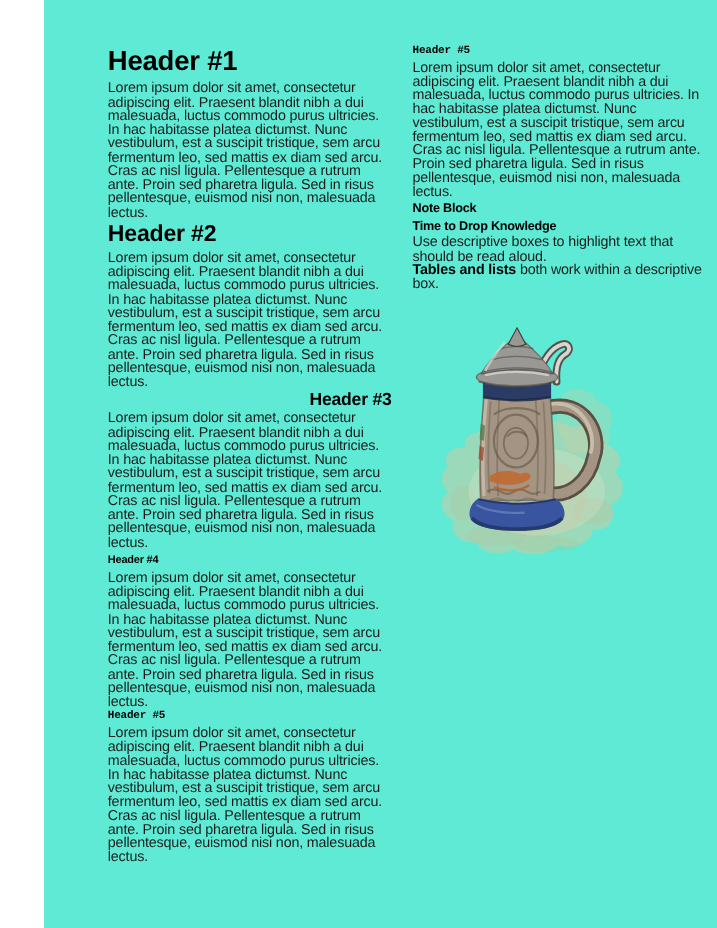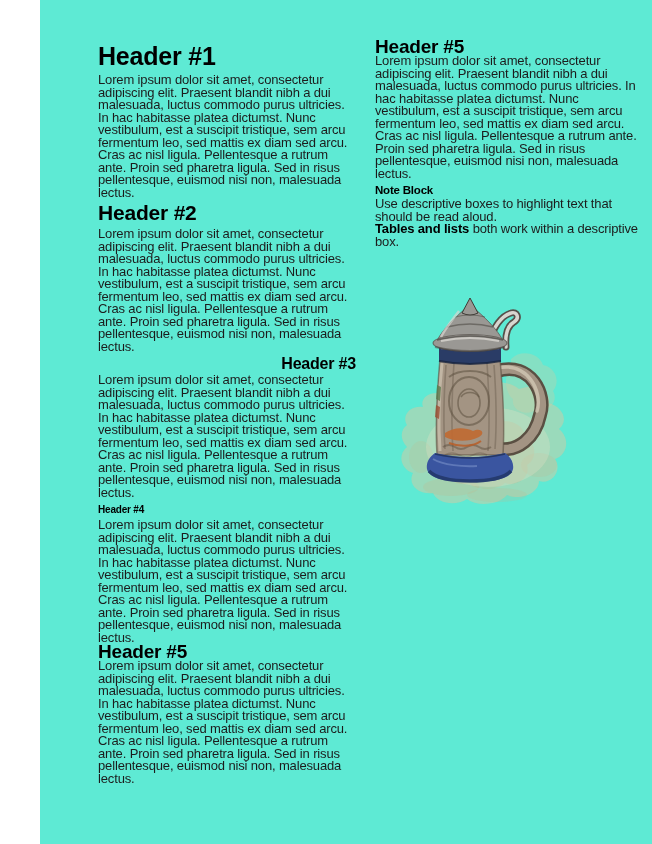--- a/index.html
+++ b/index.html
@@ -27,21 +27,21 @@
 
   h1, h2, h3, h4, h5, h6 {
     color: #000000;
     font-weight: 700;
     letter-spacing: -0.2px;
   }
   h1 { font-size: 25px;   line-height: 26px; margin: 0 0 5px 0; }
   h2 { font-size: 21px;   line-height: 22px; margin: 3px 0 4px 0; }
   h3 { font-size: 16px;   line-height: 16px; margin: 3px 0 2px 0; text-align: right; }
   h4 { font-size: 10px;   line-height: 13px; margin: 4px 0 3px 0; }
-  h5 { font-size: 19px;   line-height: 12px; margin: 2px 0 2px 0; }
+  h5 { font-size: 10px;   line-height: 12px; margin: 2px 0 2px 0; font-family: Liberation Mono, monospace; }
   h6 { font-size: 11.5px; line-height: 11px; margin: 5px 0 2px 0; }
 
   .mt2 { margin-top: 2px; }
 
   .figure {
     position: absolute;
     left: 353px;
     top: 297px;
     width: 180px;
     height: 212px;
@@ -71,20 +71,21 @@
     <h5>Header #5</h5>
     <p class="body">Lorem ipsum dolor sit amet, consectetur adipiscing elit. Praesent blandit nibh a dui malesuada, luctus commodo purus ultricies. In hac habitasse platea dictumst. Nunc vestibulum, est a suscipit tristique, sem arcu fermentum leo, sed mattis ex diam sed arcu. Cras ac nisl ligula. Pellentesque a rutrum ante. Proin sed pharetra ligula. Sed in risus pellentesque, euismod nisi non, malesuada lectus.</p>
   </div>
 
   <div class="col col-right">
     <h5>Header #5</h5>
     <p class="body">Lorem ipsum dolor sit amet, consectetur adipiscing elit. Praesent blandit nibh a dui malesuada, luctus commodo purus ultricies. In hac habitasse platea dictumst. Nunc vestibulum, est a suscipit tristique, sem arcu fermentum leo, sed mattis ex diam sed arcu. Cras ac nisl ligula. Pellentesque a rutrum ante. Proin sed pharetra ligula. Sed in risus pellentesque, euismod nisi non, malesuada lectus.</p>
 
     <h6>Note Block</h6>
 
+    <h6>Time to Drop Knowledge</h6>
     <p class="body">Use descriptive boxes to highlight text that should be read aloud.</p>
 
     <p class="body mt2"><strong class="lead">Tables and lists</strong><span> both work within a descriptive box.</span></p>
   </div>
 
   <div class="figure">
     <svg viewBox="0 0 180 212" xmlns="http://www.w3.org/2000/svg">
 
       <g>
         <path opacity="0.5" d="M 14 128 C 8 118, 18 108, 30 110 C 26 100, 40 92, 52 98 C 52 88, 70 84, 80 90

